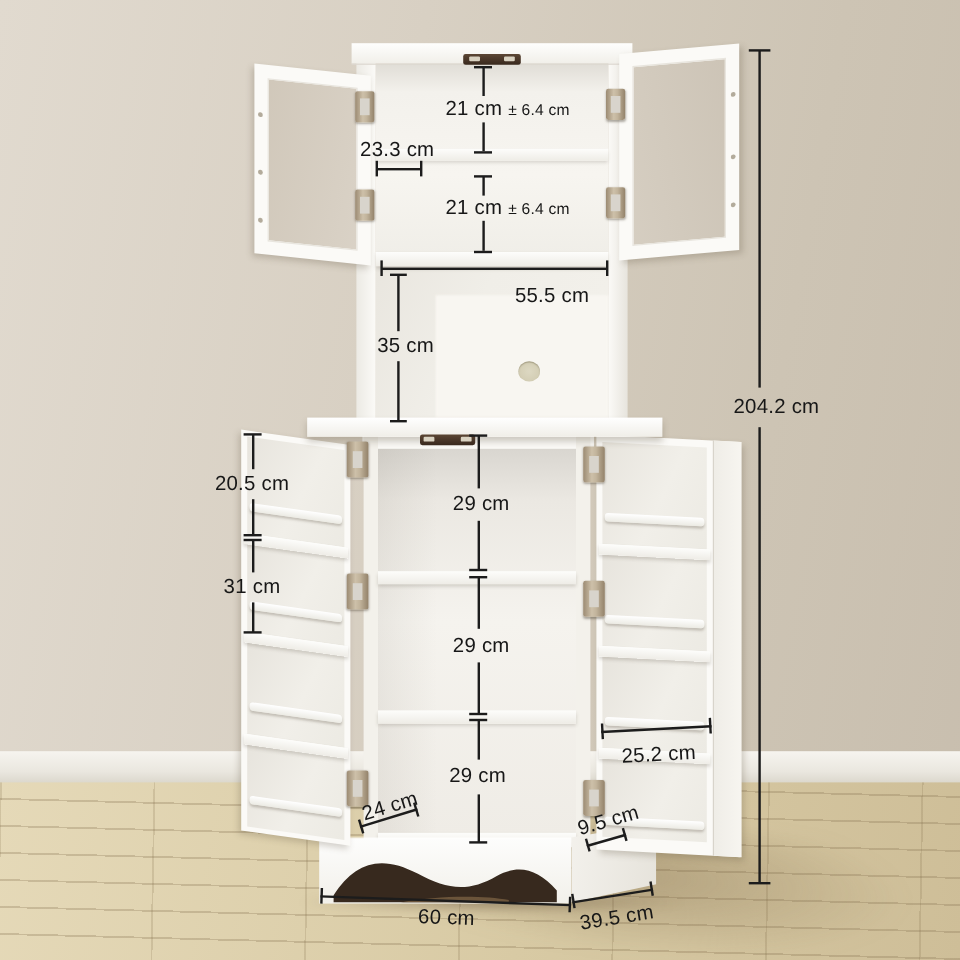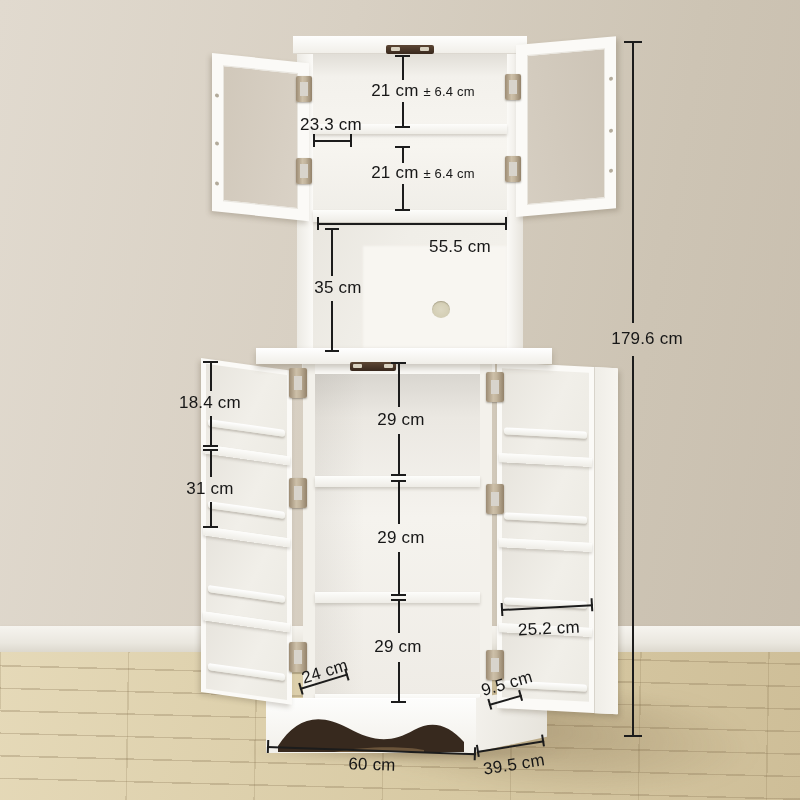--- a/index.html
+++ b/index.html
@@ -220,21 +220,21 @@
     <span>35 cm</span>
   </div>
 
   <div class="dimgroup">
     <div class="seg" style="left:632px;top:42px;width:2px;height:281px;"></div>
     <div class="seg" style="left:632px;top:356px;width:2px;height:379px;"></div>
     <div class="seg" style="left:624px;top:41px;width:18px;height:2px;"></div>
     <div class="seg" style="left:624px;top:735px;width:18px;height:2px;"></div>
   </div>
   <div class="lbl" style="left:647px;top:339px;">
-    <span>179.6 cm</span>
+    <span>204.2 cm</span>
   </div>
 
   <div class="dimgroup">
     <div class="seg" style="left:398px;top:363px;width:2px;height:44px;"></div>
     <div class="seg" style="left:398px;top:434px;width:2px;height:41px;"></div>
     <div class="seg" style="left:391px;top:362px;width:15px;height:2px;"></div>
     <div class="seg" style="left:391px;top:474px;width:15px;height:2px;"></div>
   </div>
   <div class="lbl" style="left:401px;top:420px;">
     <span>29 cm</span>
@@ -260,21 +260,21 @@
     <span>29 cm</span>
   </div>
 
   <div class="dimgroup">
     <div class="seg" style="left:210px;top:362px;width:2px;height:29px;"></div>
     <div class="seg" style="left:210px;top:416px;width:2px;height:29px;"></div>
     <div class="seg" style="left:203px;top:361px;width:15px;height:2px;"></div>
     <div class="seg" style="left:203px;top:445px;width:15px;height:2px;"></div>
   </div>
   <div class="lbl" style="left:210px;top:403px;">
-    <span>18.4 cm</span>
+    <span>20.5 cm</span>
   </div>
 
   <div class="dimgroup">
     <div class="seg" style="left:210px;top:450px;width:2px;height:27px;"></div>
     <div class="seg" style="left:210px;top:502px;width:2px;height:25px;"></div>
     <div class="seg" style="left:203px;top:449px;width:15px;height:2px;"></div>
     <div class="seg" style="left:203px;top:526px;width:15px;height:2px;"></div>
   </div>
   <div class="lbl" style="left:210px;top:489px;">
     <span>31 cm</span>

